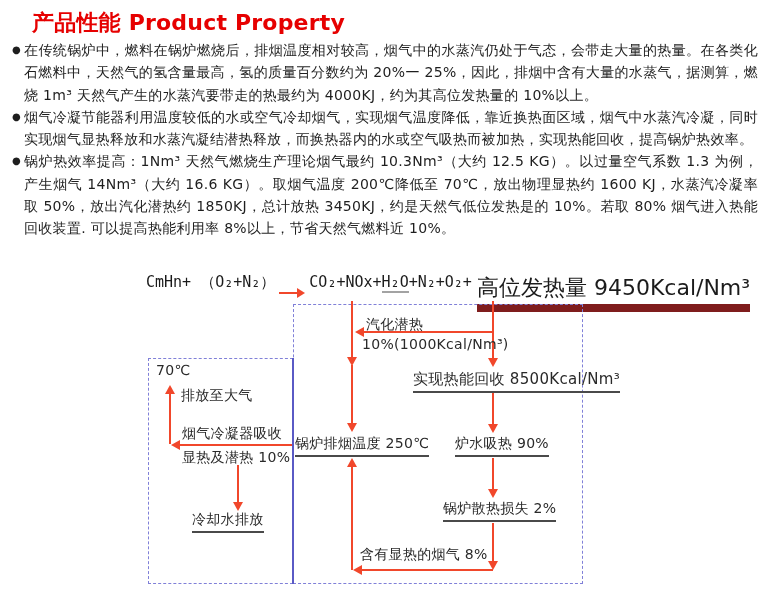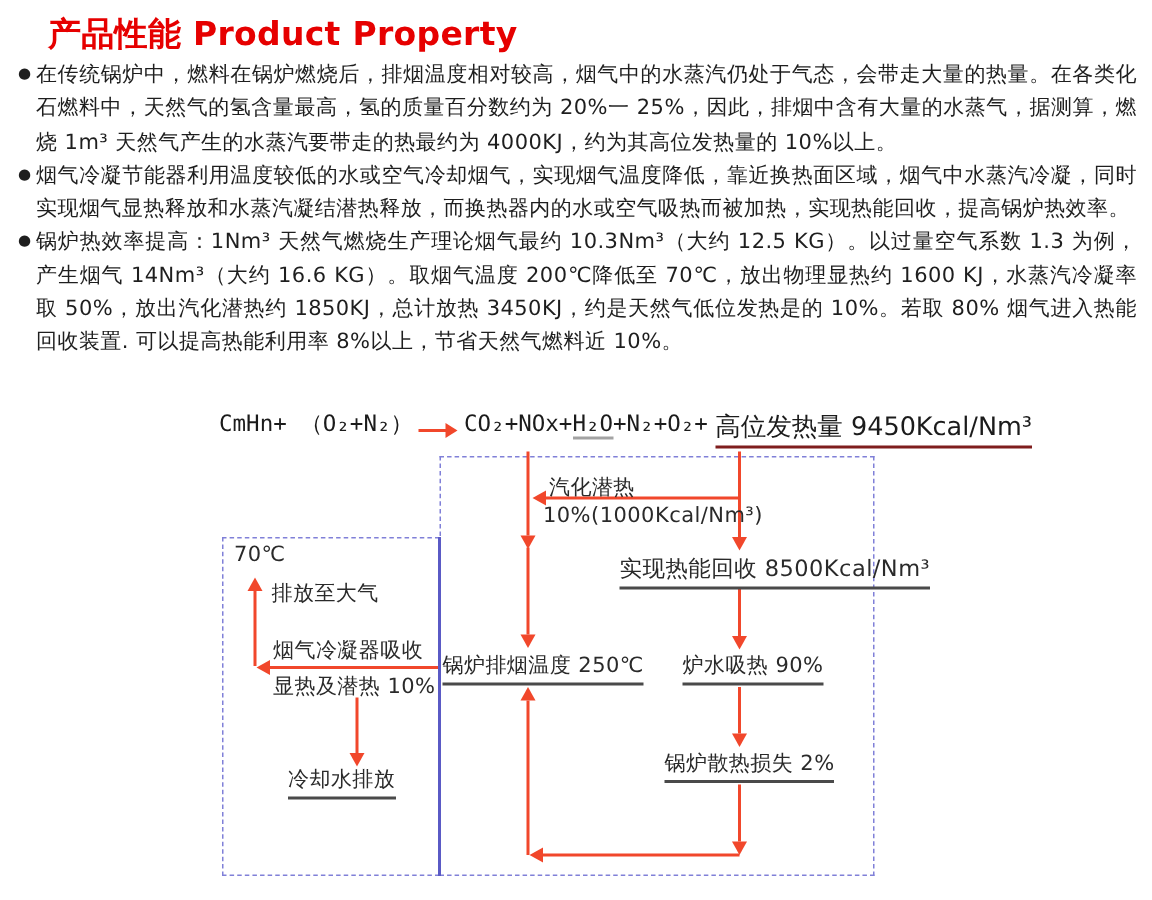--- a/index.html
+++ b/index.html
@@ -32,21 +32,21 @@
   .bullet-marker{position:absolute;left:-2px;top:0;font-size:10px;}
   
   .diagram{position:absolute;left:0;top:268px;width:768px;height:332px;}
   .eq{
     position:absolute;left:146px;top:5px;display:flex;align-items:flex-start;
     font-family:"DejaVu Sans Mono","Liberation Mono",monospace;
     font-size:15px;color:#1b1b1b;white-space:nowrap;
   }
   .eq .hhv{
     font-family:"DejaVu Sans","Liberation Sans",sans-serif;
-    font-size:17px;margin-left:5px;border-bottom:2px solid #7f1d1d;padding-bottom:1px;
+    font-size:22px;margin-left:5px;border-bottom:8px solid #7f1d1d;padding-bottom:1px;
   }
   .eq .h2o{border-bottom:2px solid #a3a3a3;}
   .eq-arrow{position:relative;display:inline-block;width:26px;height:11px;margin:0 4px;align-self:center;}
   .eq-arrow .bar{position:absolute;left:0;top:5px;width:20px;height:2px;background:var(--red);}
   .eq-arrow .tip{position:absolute;right:0;top:1px;width:0;height:0;
     border-top:5px solid transparent;border-bottom:5px solid transparent;border-left:8px solid var(--red);}
   .box{position:absolute;border:1px dashed var(--dash);}
   .solidline{position:absolute;width:2px;background:var(--solid);}
   .lbl{position:absolute;font-size:14px;color:var(--dink);white-space:nowrap;letter-spacing:0.3px;}
   .ul{border-bottom:2px solid var(--ul);padding-bottom:2px;}
@@ -126,13 +126,14 @@
   <div class="lbl" style="left:362px;top:68px;">10%(1000Kcal/Nm³)</div>
   <div class="lbl ul" style="left:413px;top:102px;font-size:15px;">实现热能回收 8500Kcal/Nm³</div>
   <div class="lbl" style="left:156px;top:94px;">70℃</div>
   <div class="lbl" style="left:181px;top:119px;">排放至大气</div>
   <div class="lbl" style="left:182px;top:157px;">烟气冷凝器吸收</div>
   <div class="lbl" style="left:182px;top:181px;">显热及潜热 10%</div>
   <div class="lbl ul" style="left:295px;top:167px;">锅炉排烟温度 250℃</div>
   <div class="lbl ul" style="left:455px;top:167px;">炉水吸热 90%</div>
   <div class="lbl ul" style="left:443px;top:232px;">锅炉散热损失 2%</div>
   <div class="lbl ul" style="left:192px;top:243px;">冷却水排放</div>
+  <div class="lbl" style="left:360px;top:278px;">含有显热的烟气 8%</div>
 </div>
 
 </body></html>

